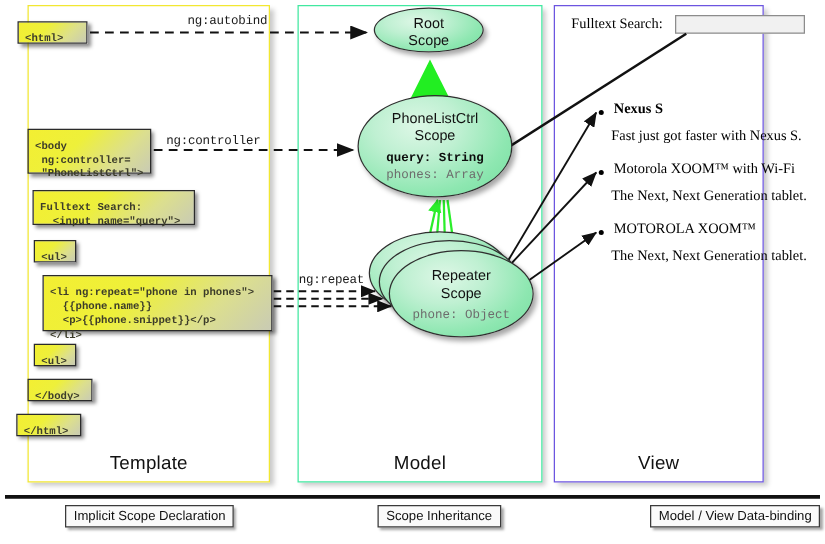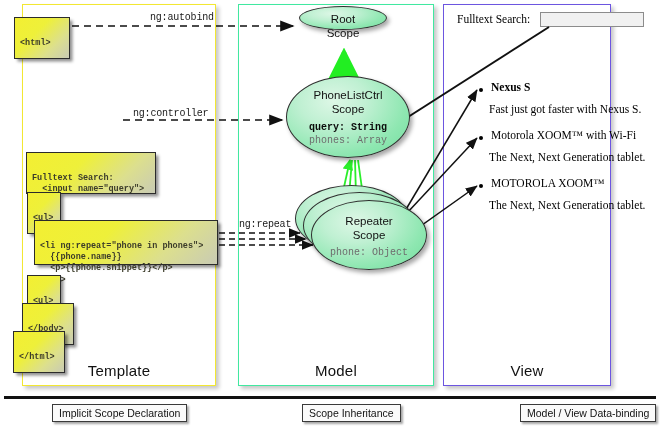--- a/index.html
+++ b/index.html
@@ -16,21 +16,21 @@
   .col-label{position:absolute;width:100%;text-align:center;bottom:6px;
              font-size:15px;color:#111;letter-spacing:.2px;}
 
   
   .codebox{position:absolute;box-sizing:border-box;
            border:1.2px solid #2b2b2b;
            background:linear-gradient(135deg,#f3ef32 0%,#eef03a 38%,#dcdf8e 72%,#c9cbb4 100%);
            box-shadow:2.5px 2.5px 3px rgba(0,0,0,.45);
            font-family:"Liberation Mono","DejaVu Sans Mono",monospace;
            font-size:8.5px;line-height:1.32;color:#3c3c2a;
-           padding:20px 5px;white-space:pre;font-weight:bold;}
+           padding:8px 5px;white-space:pre;font-weight:bold;}
 
   
   .dlabel{position:absolute;font-family:"Liberation Mono","DejaVu Sans Mono",monospace;
           font-size:10px;color:#1a1a1a;white-space:nowrap;letter-spacing:-.2px;}
 
   
   .ellipse{position:absolute;border-radius:50%;
            border:1.4px solid #2f2f2f;
            background:radial-gradient(ellipse at 38% 30%,#ddf7e6 0%,#bff0d2 32%,#8ee7b1 68%,#72dd9d 100%);
            box-shadow:2.5px 3px 4px rgba(0,0,0,.35);
@@ -70,20 +70,23 @@
   </div>
   <div class="col shadow" id="col-model">
     <div class="col-label">Model</div>
   </div>
   <div class="col shadow" id="col-view">
     <div class="col-label">View</div>
   </div>
 
   <div class="codebox" style="left:14px;top:17px;width:56px;height:17px;">&lt;html&gt;</div>
 
+  <div class="codebox" style="left:22px;top:103px;width:99px;height:36px;">&lt;body
+ ng:controller=
+ "PhoneListCtrl"&gt;</div>
 
   <div class="codebox" style="left:26px;top:152px;width:130px;height:28px;">Fulltext Search:
   &lt;input name="query"&gt;</div>
 
   <div class="codebox" style="left:27px;top:192px;width:34px;height:17px;">&lt;ul&gt;</div>
 
   <div class="codebox" style="left:34px;top:220px;width:184px;height:45px;">&lt;li ng:repeat="phone in phones"&gt;
   {{phone.name}}
   &lt;p&gt;{{phone.snippet}}&lt;/p&gt;
 &lt;/li&gt;</div>
@@ -105,21 +108,21 @@
     <div class="ell-title" style="top:13px;">Repeater<br>Scope</div>
     <div class="ell-prop prop-dim" style="top:46px;">phone: Object</div>
   </div>
 
   <div class="ellipse" style="left:286px;top:76px;width:124px;height:82px;z-index:4;">
     <div class="ell-title" style="top:11px;">PhoneListCtrl<br>Scope</div>
     <div class="ell-prop prop-strong" style="top:45px;">query: String</div>
     <div class="ell-prop prop-dim" style="top:58px;">phones: Array</div>
   </div>
 
-  <div class="ellipse" style="left:299px;top:6px;width:88px;height:24px;z-index:4;">
+  <div class="ellipse" style="left:299px;top:6px;width:88px;height:36px;z-index:4;">
     <div class="ell-title" style="top:5px;">Root<br>Scope</div>
   </div>
 
   <div class="view-label" style="left:457px;top:13px;">Fulltext Search:</div>
   <div id="view-input" title=""></div>
 
   <div class="view-bullet" style="left:479px;top:88px;"></div>
   <div class="view-item" style="left:491px;top:81px;font-weight:bold;">Nexus S</div>
   <div class="view-item" style="left:489px;top:103px;">Fast just got faster with Nexus S.</div>
 

